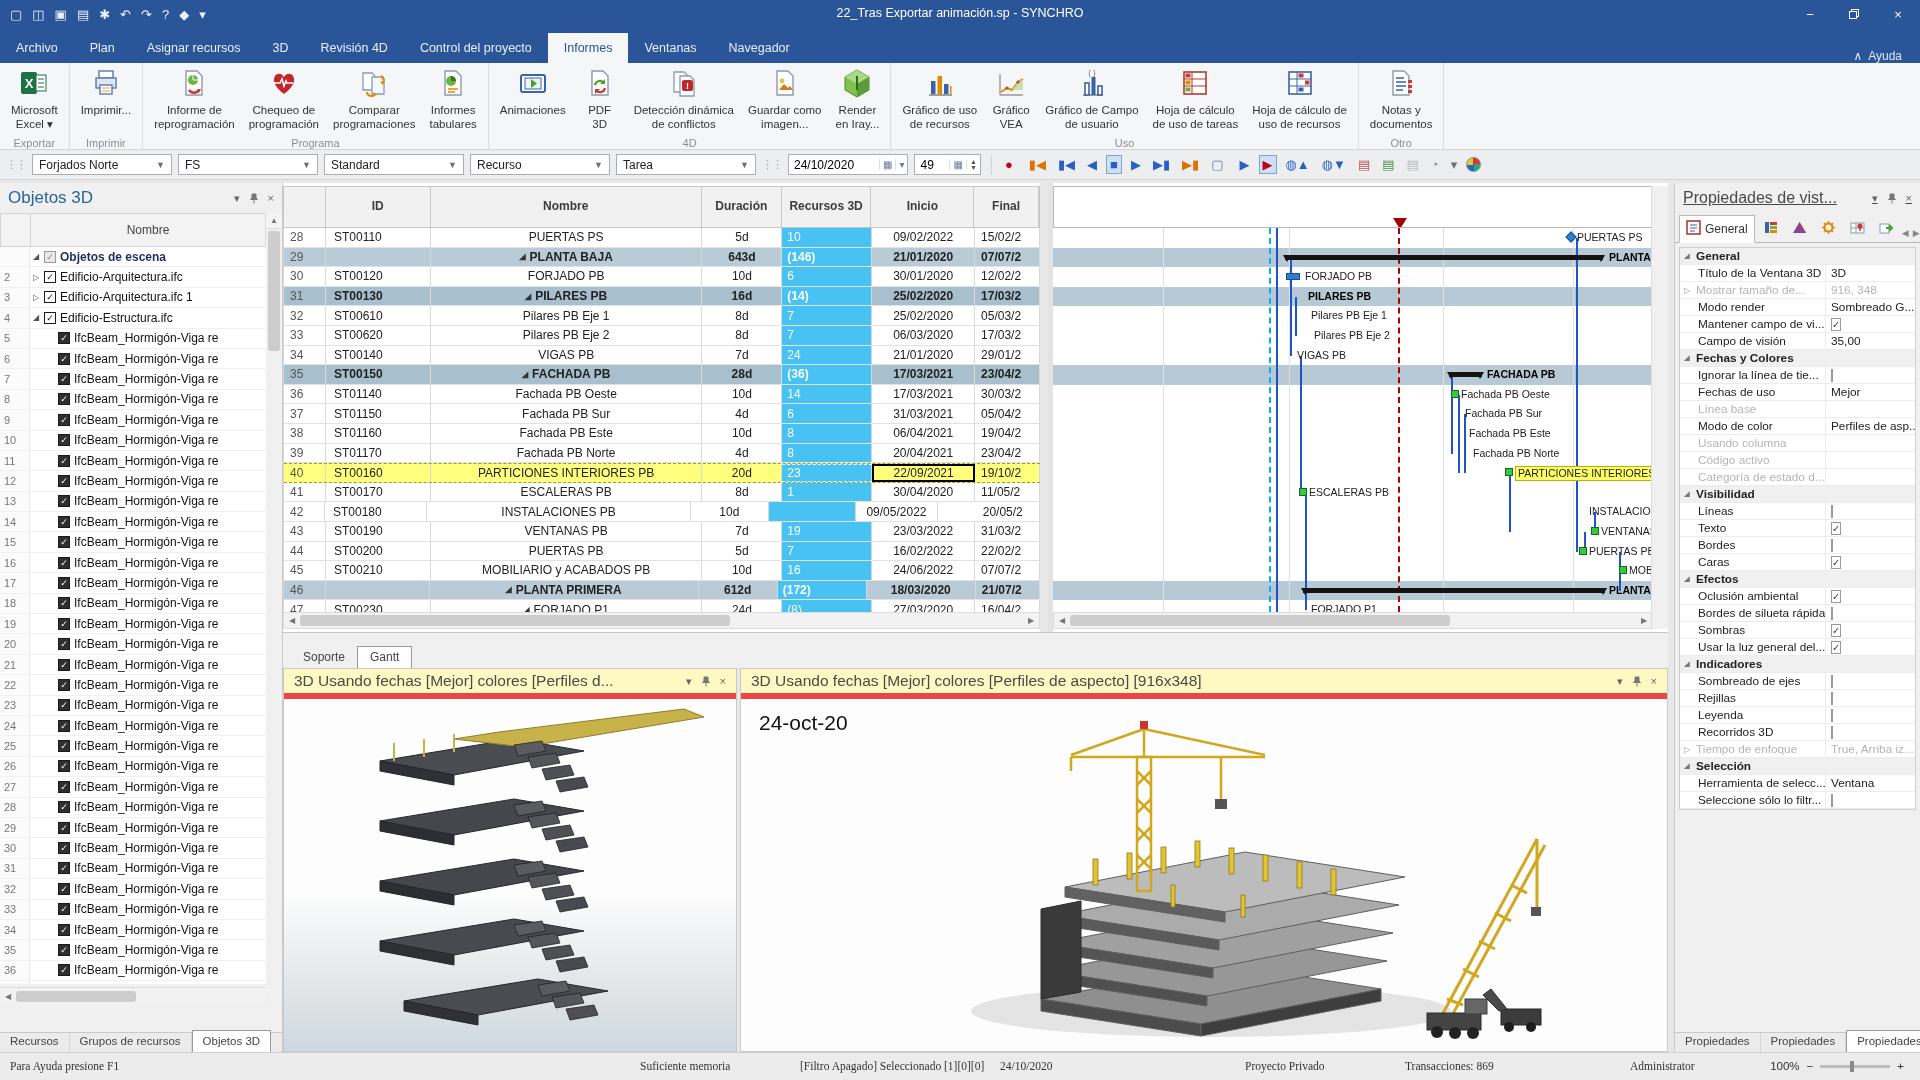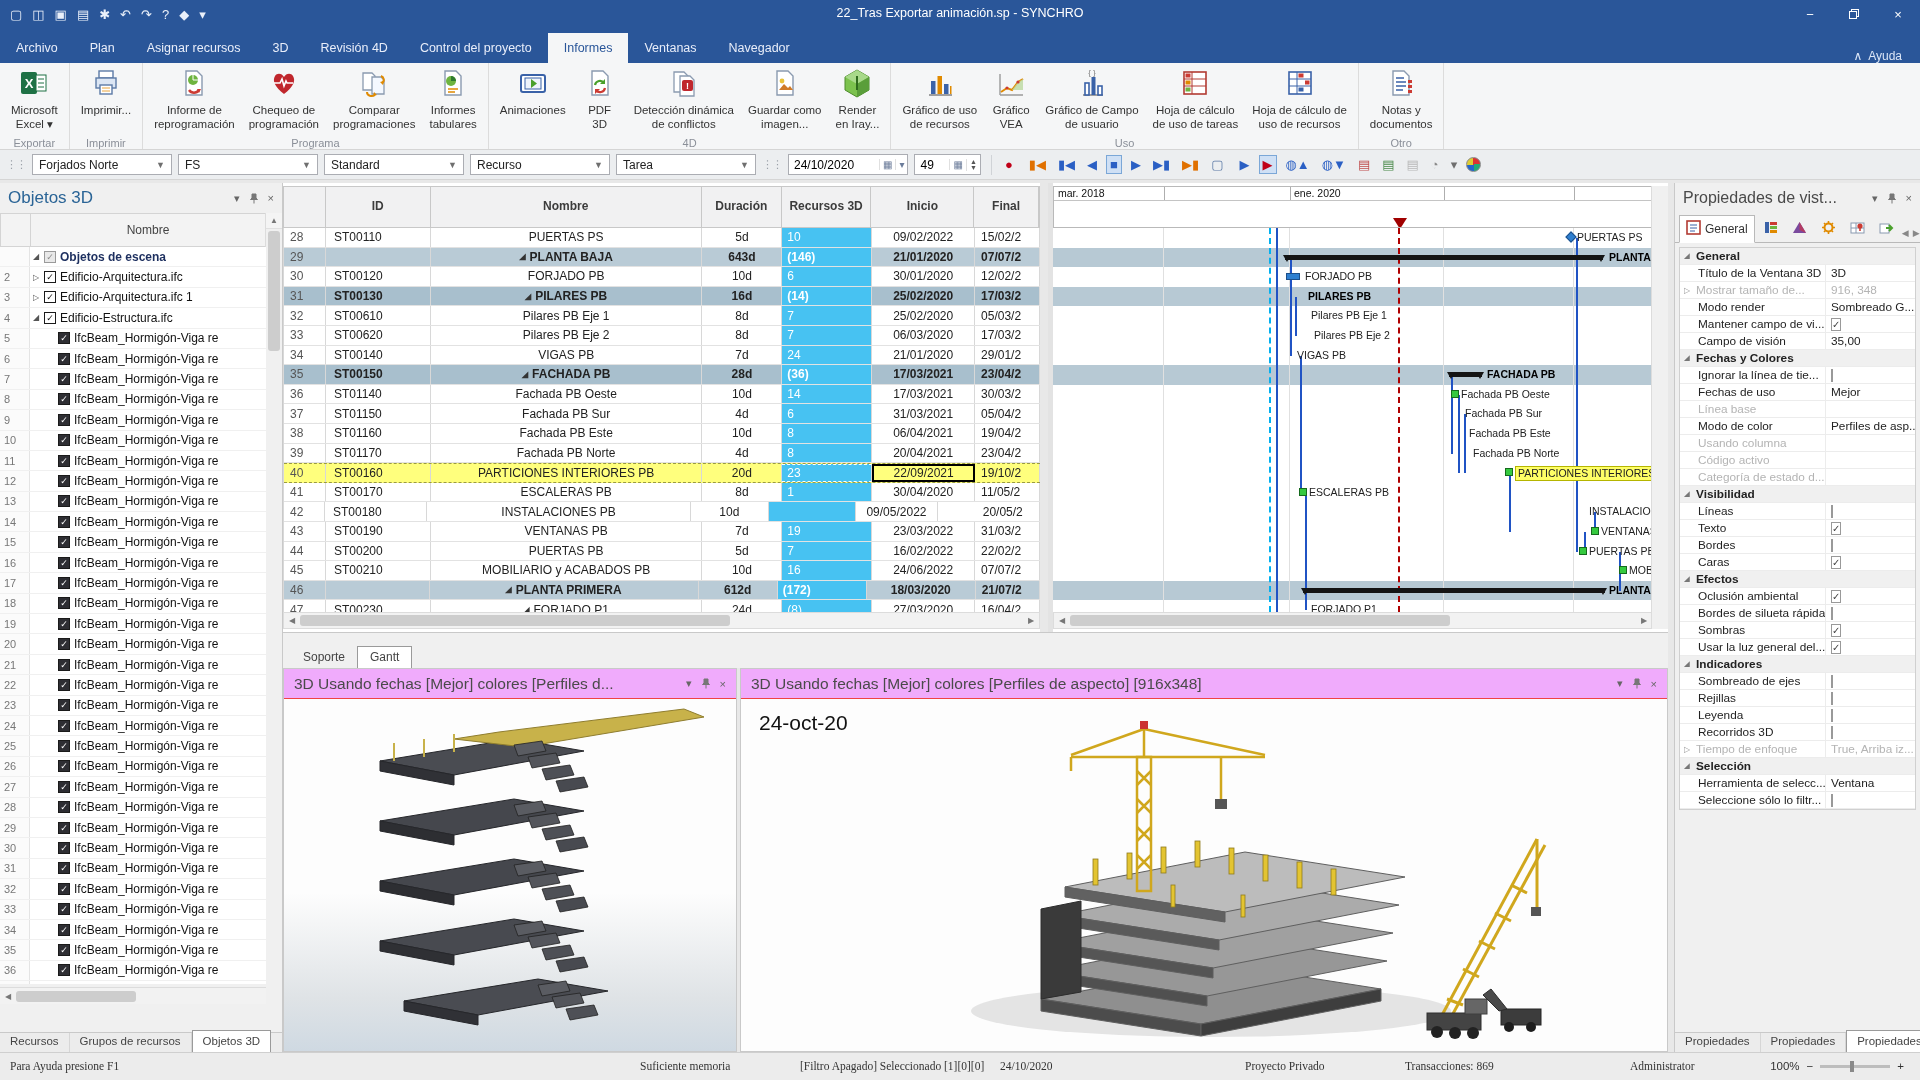--- a/index.html
+++ b/index.html
@@ -40,21 +40,21 @@
   .tb-field { height:21px; background:#fff; border:1px solid #abadb3; display:flex; align-items:center; }
   .tb-field input { border:none; outline:none; width:90px; padding:0 5px; font-size:12px; font-family:inherit; }
   .tb-field .mini { color:#6b7c9a; font-size:10px; padding:0 3px; border-left:1px solid #e0e0e0; }
   .tb-icon { font-size:13px; line-height:1; padding:2px 3px; }
   .tb-sep { width:1px; height:20px; background:#d0d3d7; margin:0 4px; }
   .pressed { background:#cfe0f5; border:1px solid #7ba7d7; }
   #color-wheel { width:15px; height:15px; border-radius:50%; background:conic-gradient(#d33 0 25%, #2a7 25% 50%, #26c 50% 75%, #dc3 75% 100%); border:1px solid #888; }
 
   
   .panel-title { height:30px; display:flex; align-items:center; padding:0 8px; font-size:17px; color:#2a6496; background:#f0f0f0; }
-  .panel-title.gray { color:#4a4a4a; font-size:16px; }
+  .panel-title.gray { color:#4a4a4a; font-size:16px;text-decoration:underline; }
   .chrome { margin-left:auto; display:flex; align-items:center; gap:9px; color:#666; font-size:11px; }
   .chrome svg { width:10px; height:11px; }
 
   
   #left-panel { position:absolute; left:0; top:183px; width:283px; bottom:28px; background:#f0f0f0; border-right:1px solid #c9c9c9; }
   #tree-header { position:absolute; left:0; top:30px; width:266px; height:34px; background:#f3f3f3; border:1px solid #d4d4d4; display:flex; }
   #tree-header .corner { width:30px; border-right:1px solid #d4d4d4; }
   #tree-header .name { flex:1; display:flex; align-items:center; justify-content:center; color:#444; }
   #tree-vscroll { position:absolute; right:0; top:30px; width:17px; bottom:68px; background:#f0f0f0; border-left:1px solid #dcdcdc; }
   #tree-vscroll .btn { height:16px; text-align:center; font-size:8px; color:#777; background:#f4f4f4; border-bottom:1px solid #e0e0e0; line-height:16px; }
@@ -128,21 +128,21 @@
   .g-bluebar { position:absolute; height:7px; background:#2e7fd0; border:1px solid #1c4f8a; }
   .g-green { position:absolute; width:8px; height:8px; background:#35c93f; border:1.5px solid #156a1d; }
   .g-diamond { position:absolute; width:8px; height:8px; background:#2e7fd0; transform:rotate(45deg); border:1px solid #1c4f8a; }
   #gantt-hscroll { position:absolute; left:0; top:429px; width:600px; height:17px; background:#f2f2f2; border:1px solid #dcdcdc; display:flex; align-items:center; }
   #gantt-vscroll { position:absolute; right:0; top:3px; width:17px; height:443px; background:#f0f0f0; border-left:1px solid #dcdcdc; }
 
   
   .viewport { position:absolute; top:668px; bottom:28px; background:#fff; border:1px solid #c9c9c9; }
   #vp-left { left:283px; width:454px; }
   #vp-right { left:740px; width:928px; }
-  .vp-title { height:30px; background:#f0abfc; border-bottom:1px solid #ef4444; display:flex; align-items:center; padding:0 10px; font-size:15.5px; color:#4a4a4a; white-space:nowrap; overflow:hidden; }
+  .vp-title { height:30px; background:#fef9c3; border-bottom:6px solid #ef4444; display:flex; align-items:center; padding:0 10px; font-size:15.5px; color:#4a4a4a; white-space:nowrap; overflow:hidden; }
   .vp-content { position:absolute; left:0; top:30px; right:0; bottom:0; overflow:hidden; }
   #vp-left .vp-content { background:linear-gradient(#fdfdfd 55%, #dfe3e6 85%, #cfd9e2); }
   #vp-right .vp-content { background:#fdfdfd; }
   #vp-date { position:absolute; left:18px; top:12px; font-size:21px; color:#111; }
 
   
   #right-panel { position:absolute; left:1674px; top:183px; width:246px; bottom:28px; background:#f0f0f0; border-left:1px solid #c9c9c9; }
   #props-tabs { height:30px; display:flex; align-items:flex-end; padding-left:4px; gap:2px; background:#f0f0f0; border-bottom:1px solid #b9b9b9; }
   .ptab { display:flex; align-items:center; gap:4px; padding:4px 6px; font-size:12px; color:#333; }
   .ptab.active { background:#fff; border:1px solid #b9b9b9; border-bottom:1px solid #fff; margin-bottom:-1px; }
@@ -950,28 +950,20 @@
     </div>
   <div id="tbl-hscroll">
     <div class="scr-btn">◀</div>
     <div class="scr-thumb" style="width:430px"></div>
     <div class="scr-btn" style="margin-left:auto">▶</div>
   </div>
 </div>
 
 <div id="gantt-panel">
   <div id="gantt-header">
-      <div class="g-hrow ">
-        <div class="g-vline" style="left: 110px;"></div>
-        <div class="g-vline" style="left: 236px;"></div>
-        <div class="g-vline" style="left: 390px;"></div>
-        <div class="g-vline" style="left: 520px;"></div>
-        <span class="g-hlabel" style="left: 4px;">mar. 2018</span>
-        <span class="g-hlabel" style="left: 240px;">ene. 2020</span>
-      </div>
       <div class="g-today-tri" style="left: 339px;"></div>
     </div>
   <div id="gantt-body">
       <div class="g-band" style="top: 19.6px;"></div>
       <div class="g-band" style="top: 58.8px;"></div>
       <div class="g-band" style="top: 137.2px;"></div>
       <div class="g-band" style="top: 352.8px;"></div>
       <div class="g-grid" style="left: 110px;"></div>
       <div class="g-grid" style="left: 236px;"></div>
       <div class="g-grid" style="left: 390px;"></div>

